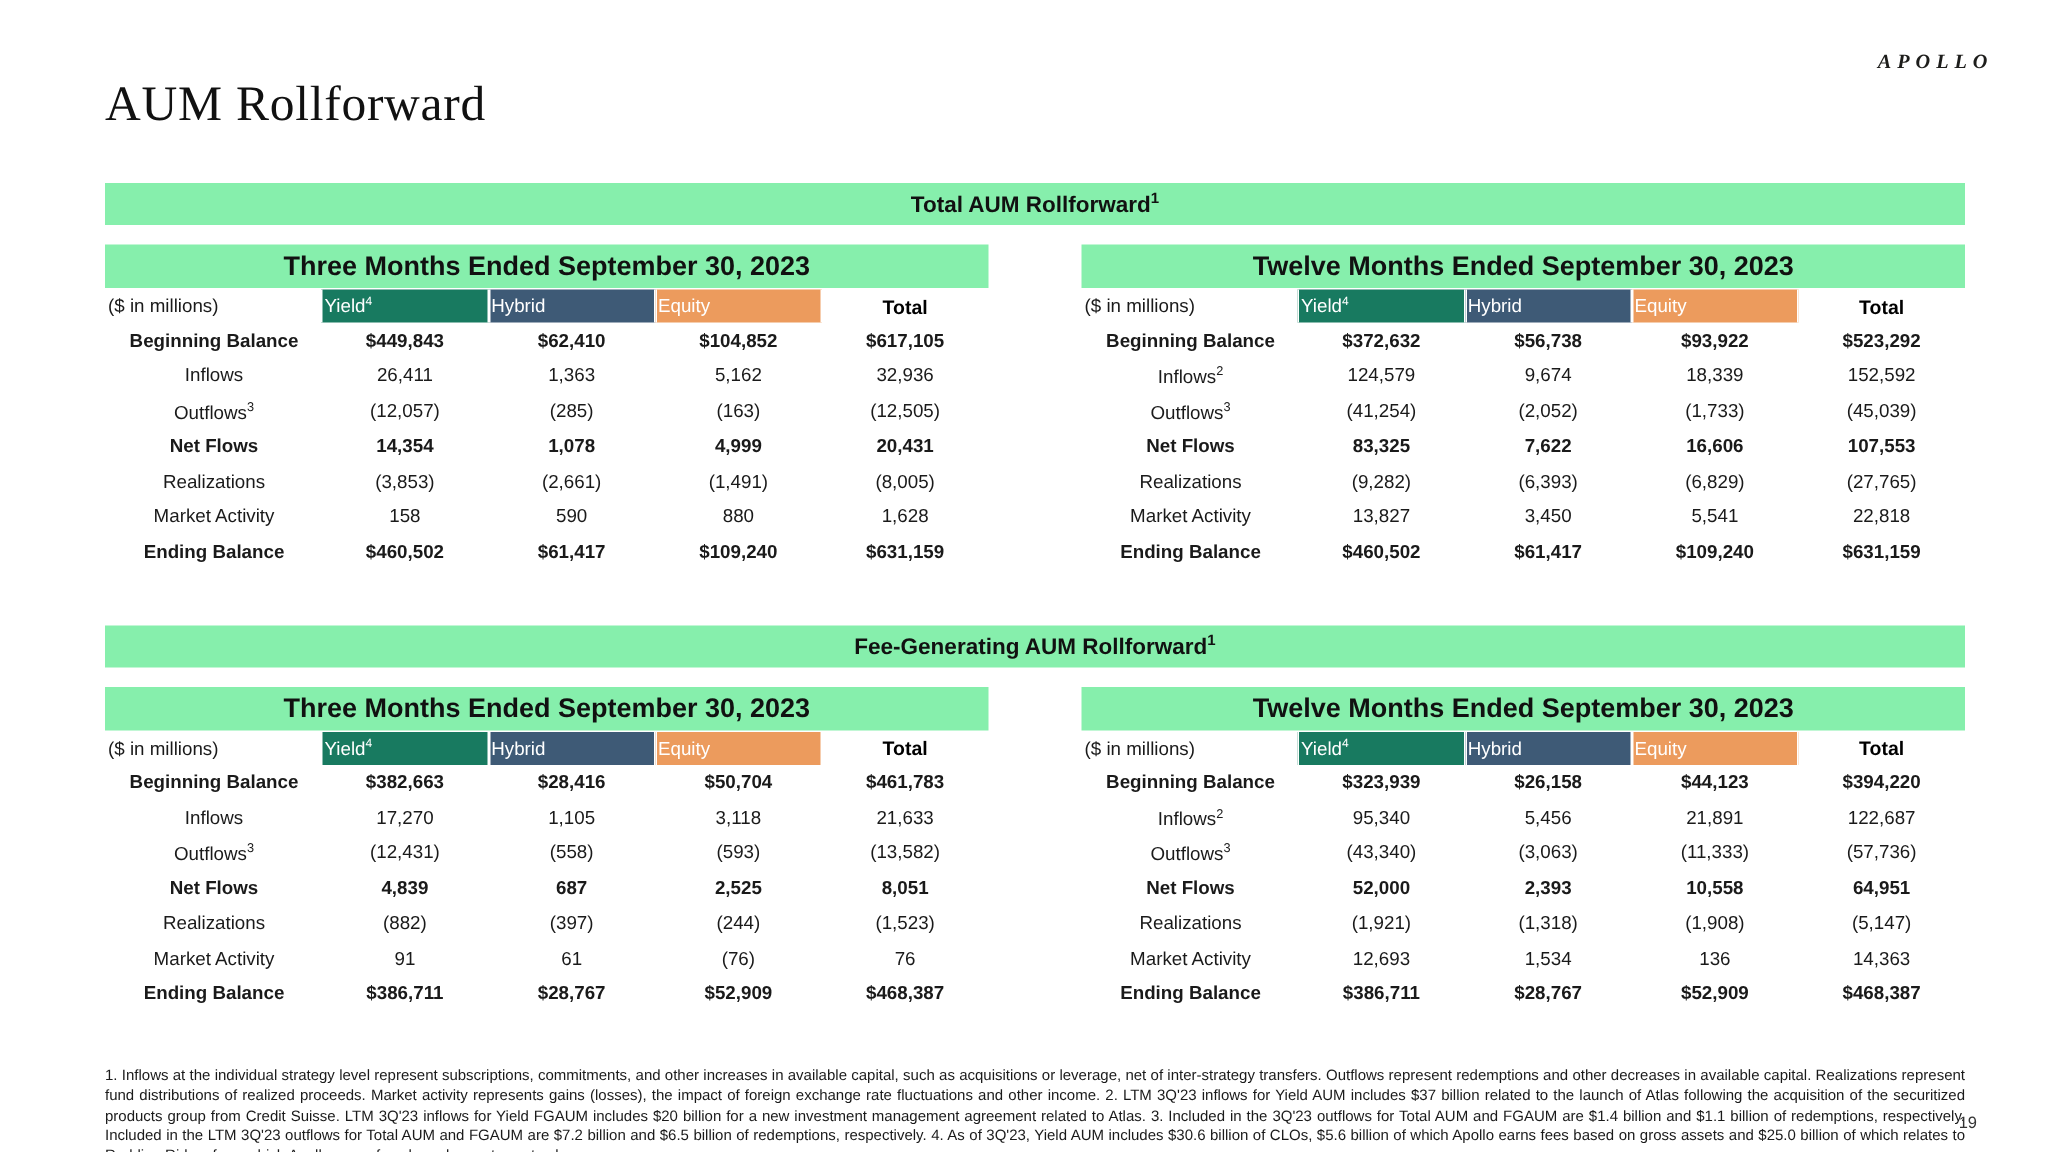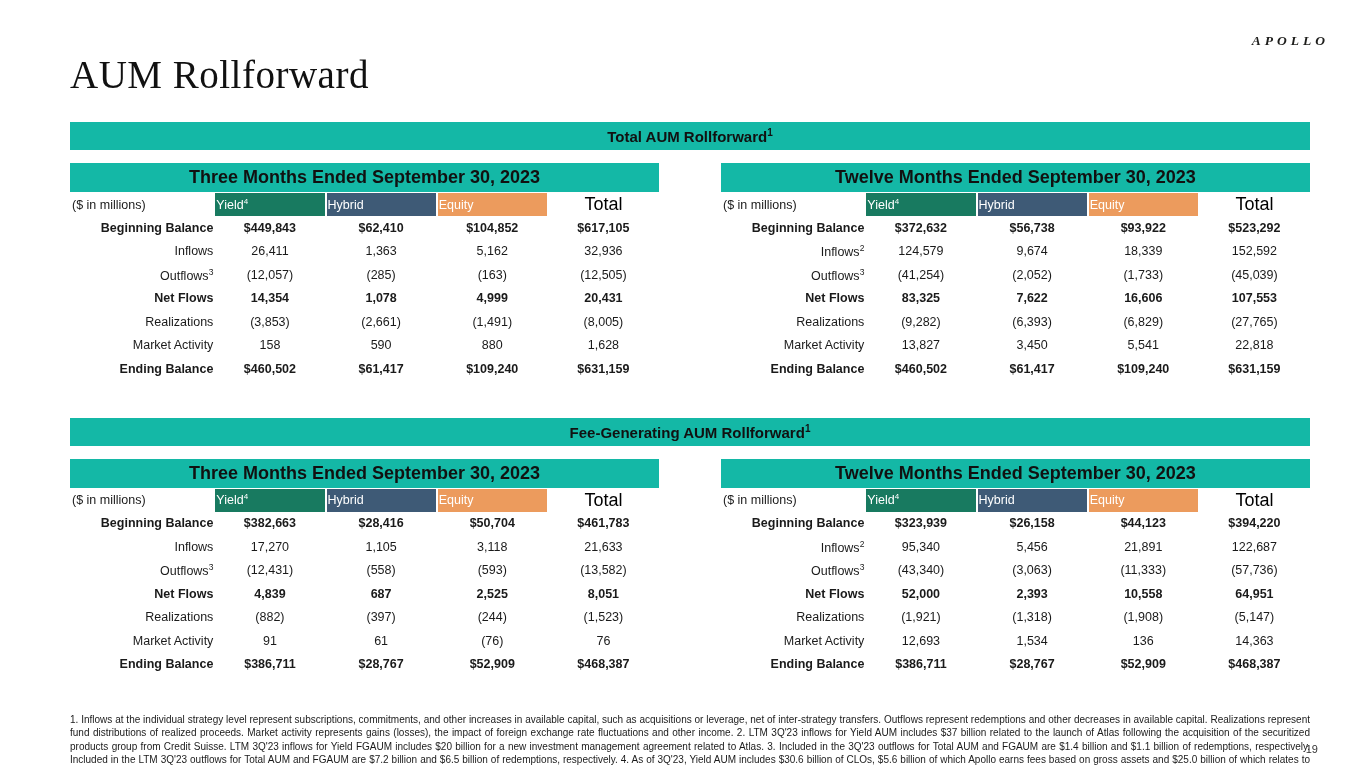--- a/index.html
+++ b/index.html
@@ -7,40 +7,40 @@
     width:1365px;height:768px;background:#ffffff;position:relative;overflow:hidden;
     font-family:"Liberation Sans", sans-serif;color:#1a1a1a;
   }
   .brand{
     position:absolute;top:33px;right:36px;
     font-family:"Liberation Serif", serif;font-size:13.5px;font-weight:700;
     letter-spacing:4px;color:#1d1d1b;font-style:italic;
   }
   .title{
     position:absolute;top:52px;left:70px;margin:0;
-    font-family:"Liberation Serif", serif;font-size:39px;font-weight:400;
+    font-family:"Liberation Serif", serif;font-size:33px;font-weight:400;
     letter-spacing:0.5px;color:#111;
   }
   .content{position:absolute;top:122px;left:70px;width:1240px}
-  .banner{background:#14b8a6;text-align:center;font-weight:bold;color:#111}
+  .banner{background:#86efac;text-align:center;font-weight:bold;color:#111}
   .section-banner{font-size:15px;padding:5px 0 5px;margin-bottom:13px}
   .section-banner sup{font-size:10px;font-weight:bold}
   .section{margin-bottom:37px}
   .tables-row{display:flex;gap:62px}
   .table-col{flex:1;min-width:0}
   .period-banner{font-size:18px;padding:4px 0 4px}
   table.aum-table{width:100%;border-collapse:separate;border-spacing:0;margin-top:1px;table-layout:fixed}
   table.aum-table td:first-child{width:24%}
   thead td{height:20px;vertical-align:middle}
   .units{font-size:12.5px;text-align:left;padding-left:2px;color:#1a1a1a}
   .colhead{color:#ffffff;text-align:left;font-size:12.5px;border-left:1.5px solid #fff;border-right:1.5px solid #fff}
   .colhead sup{font-size:8px}
-  .total-head{color:#000;font-weight:normal;font-size:18px;text-align:center}
+  .total-head{color:#000;font-weight:bold;font-size:13px;text-align:center}
   tbody td{height:21.5px;font-size:12.5px;text-align:center;vertical-align:middle;white-space:nowrap}
-  tbody td.rowlabel{text-align:right;padding-left:2px}
+  tbody td.rowlabel{text-align:center;padding-left:2px}
   tbody td.rowlabel sup{font-size:8.5px}
   tr.bold td{font-weight:bold}
   .footnotes{
     margin:36px 0 0;font-size:10px;line-height:1.33;text-align:justify;color:#1a1a1a;
   }
   .page-number{position:absolute;bottom:13px;right:47px;font-size:11px;color:#333}
 </style>
 </head>
 <body>
 

